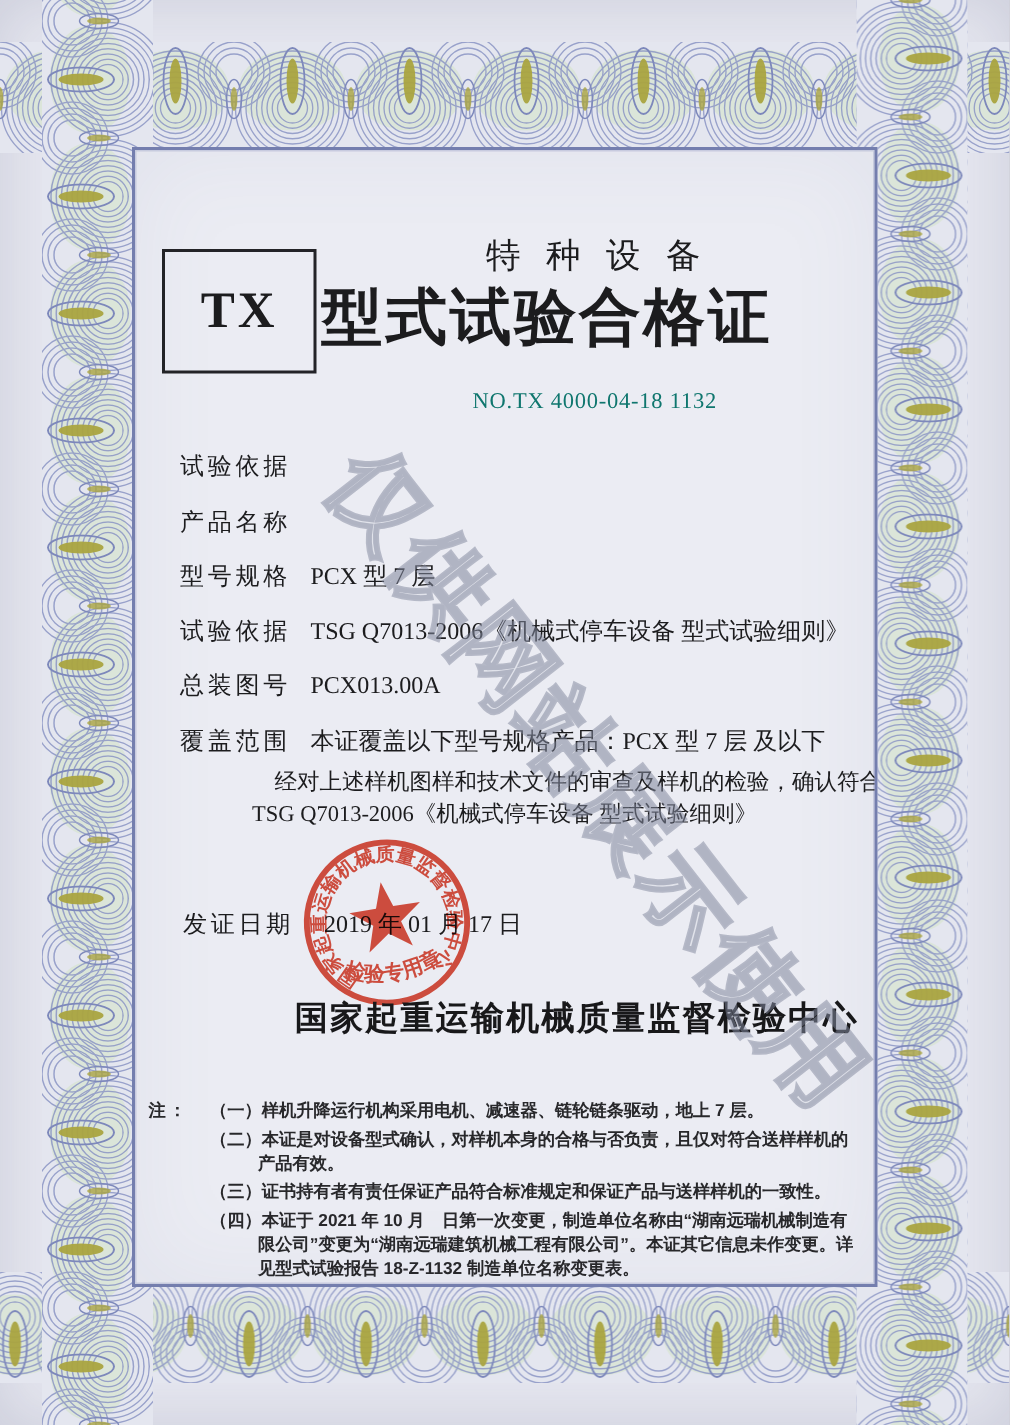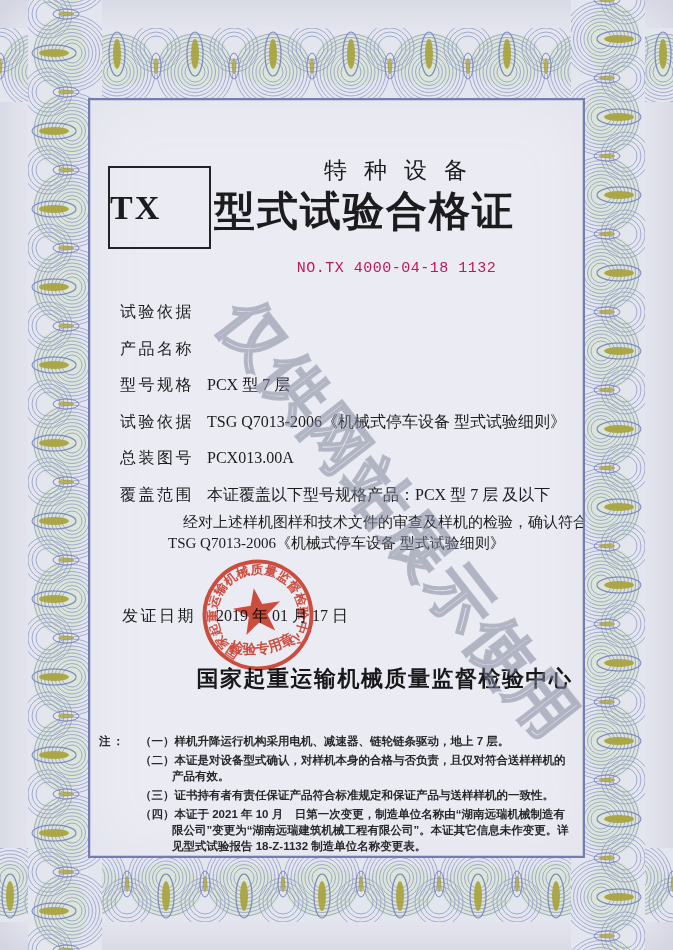--- a/index.html
+++ b/index.html
@@ -11,29 +11,29 @@
   }
   .border-art{position:absolute;left:0;top:0;width:673px;height:950px;}
   .panel{
     position:absolute;left:88px;top:98px;width:497px;height:760px;
     background:#ebecf3;border:2px solid #747eae;box-sizing:border-box;
     box-shadow:inset 0 0 0 1px rgba(175,181,210,.55), inset 0 0 60px rgba(120,126,165,.08);
     overflow:hidden;
   }
   .tx-box{
     position:absolute;left:18px;top:66px;width:99px;height:79px;
-    border:2px solid #232327;display:flex;align-items:center;
+    border:2px solid #232327;display:flex;align-items:center;justify-content:center;
     font-size:34px;font-weight:bold;letter-spacing:2px;background:transparent;
   }
   .title-top{position:absolute;left:122px;right:4px;top:55px;text-align:center;
     font-size:23px;letter-spacing:17px;text-indent:17px;white-space:nowrap;}
   .title-main{position:absolute;left:124px;right:4px;top:84px;
     font-size:41px;font-weight:bold;letter-spacing:2px;white-space:nowrap;}
   .cert-no{position:absolute;left:124px;right:4px;top:160px;text-align:center;
-    font-family:Liberation Mono, monospace;font-size:15px;letter-spacing:.5px;white-space:nowrap;color:#be185d;}
+    font-family:Liberation Serif, serif;font-size:15px;letter-spacing:.5px;white-space:nowrap;color:#0f766e;}
   .fields{position:absolute;left:30px;right:8px;top:199px;font-size:16px;}
   .frow{display:flex;line-height:26px;margin-bottom:10.5px;white-space:nowrap;}
   .flbl{flex:none;width:87px;letter-spacing:2.5px;}
   .statement{position:absolute;left:78px;right:6px;top:412px;font-size:15px;line-height:21px;white-space:nowrap;}
   .statement .l1{text-indent:15px;}
   .date-row{position:absolute;left:32px;top:506px;font-size:16px;white-space:nowrap;}
   .date-row .dlbl{letter-spacing:2.5px;margin-right:16px;}
   .seal{
     position:absolute;left:93px;top:440px;width:150px;height:150px;
     transform:rotate(-9deg);mix-blend-mode:multiply;opacity:.92;

